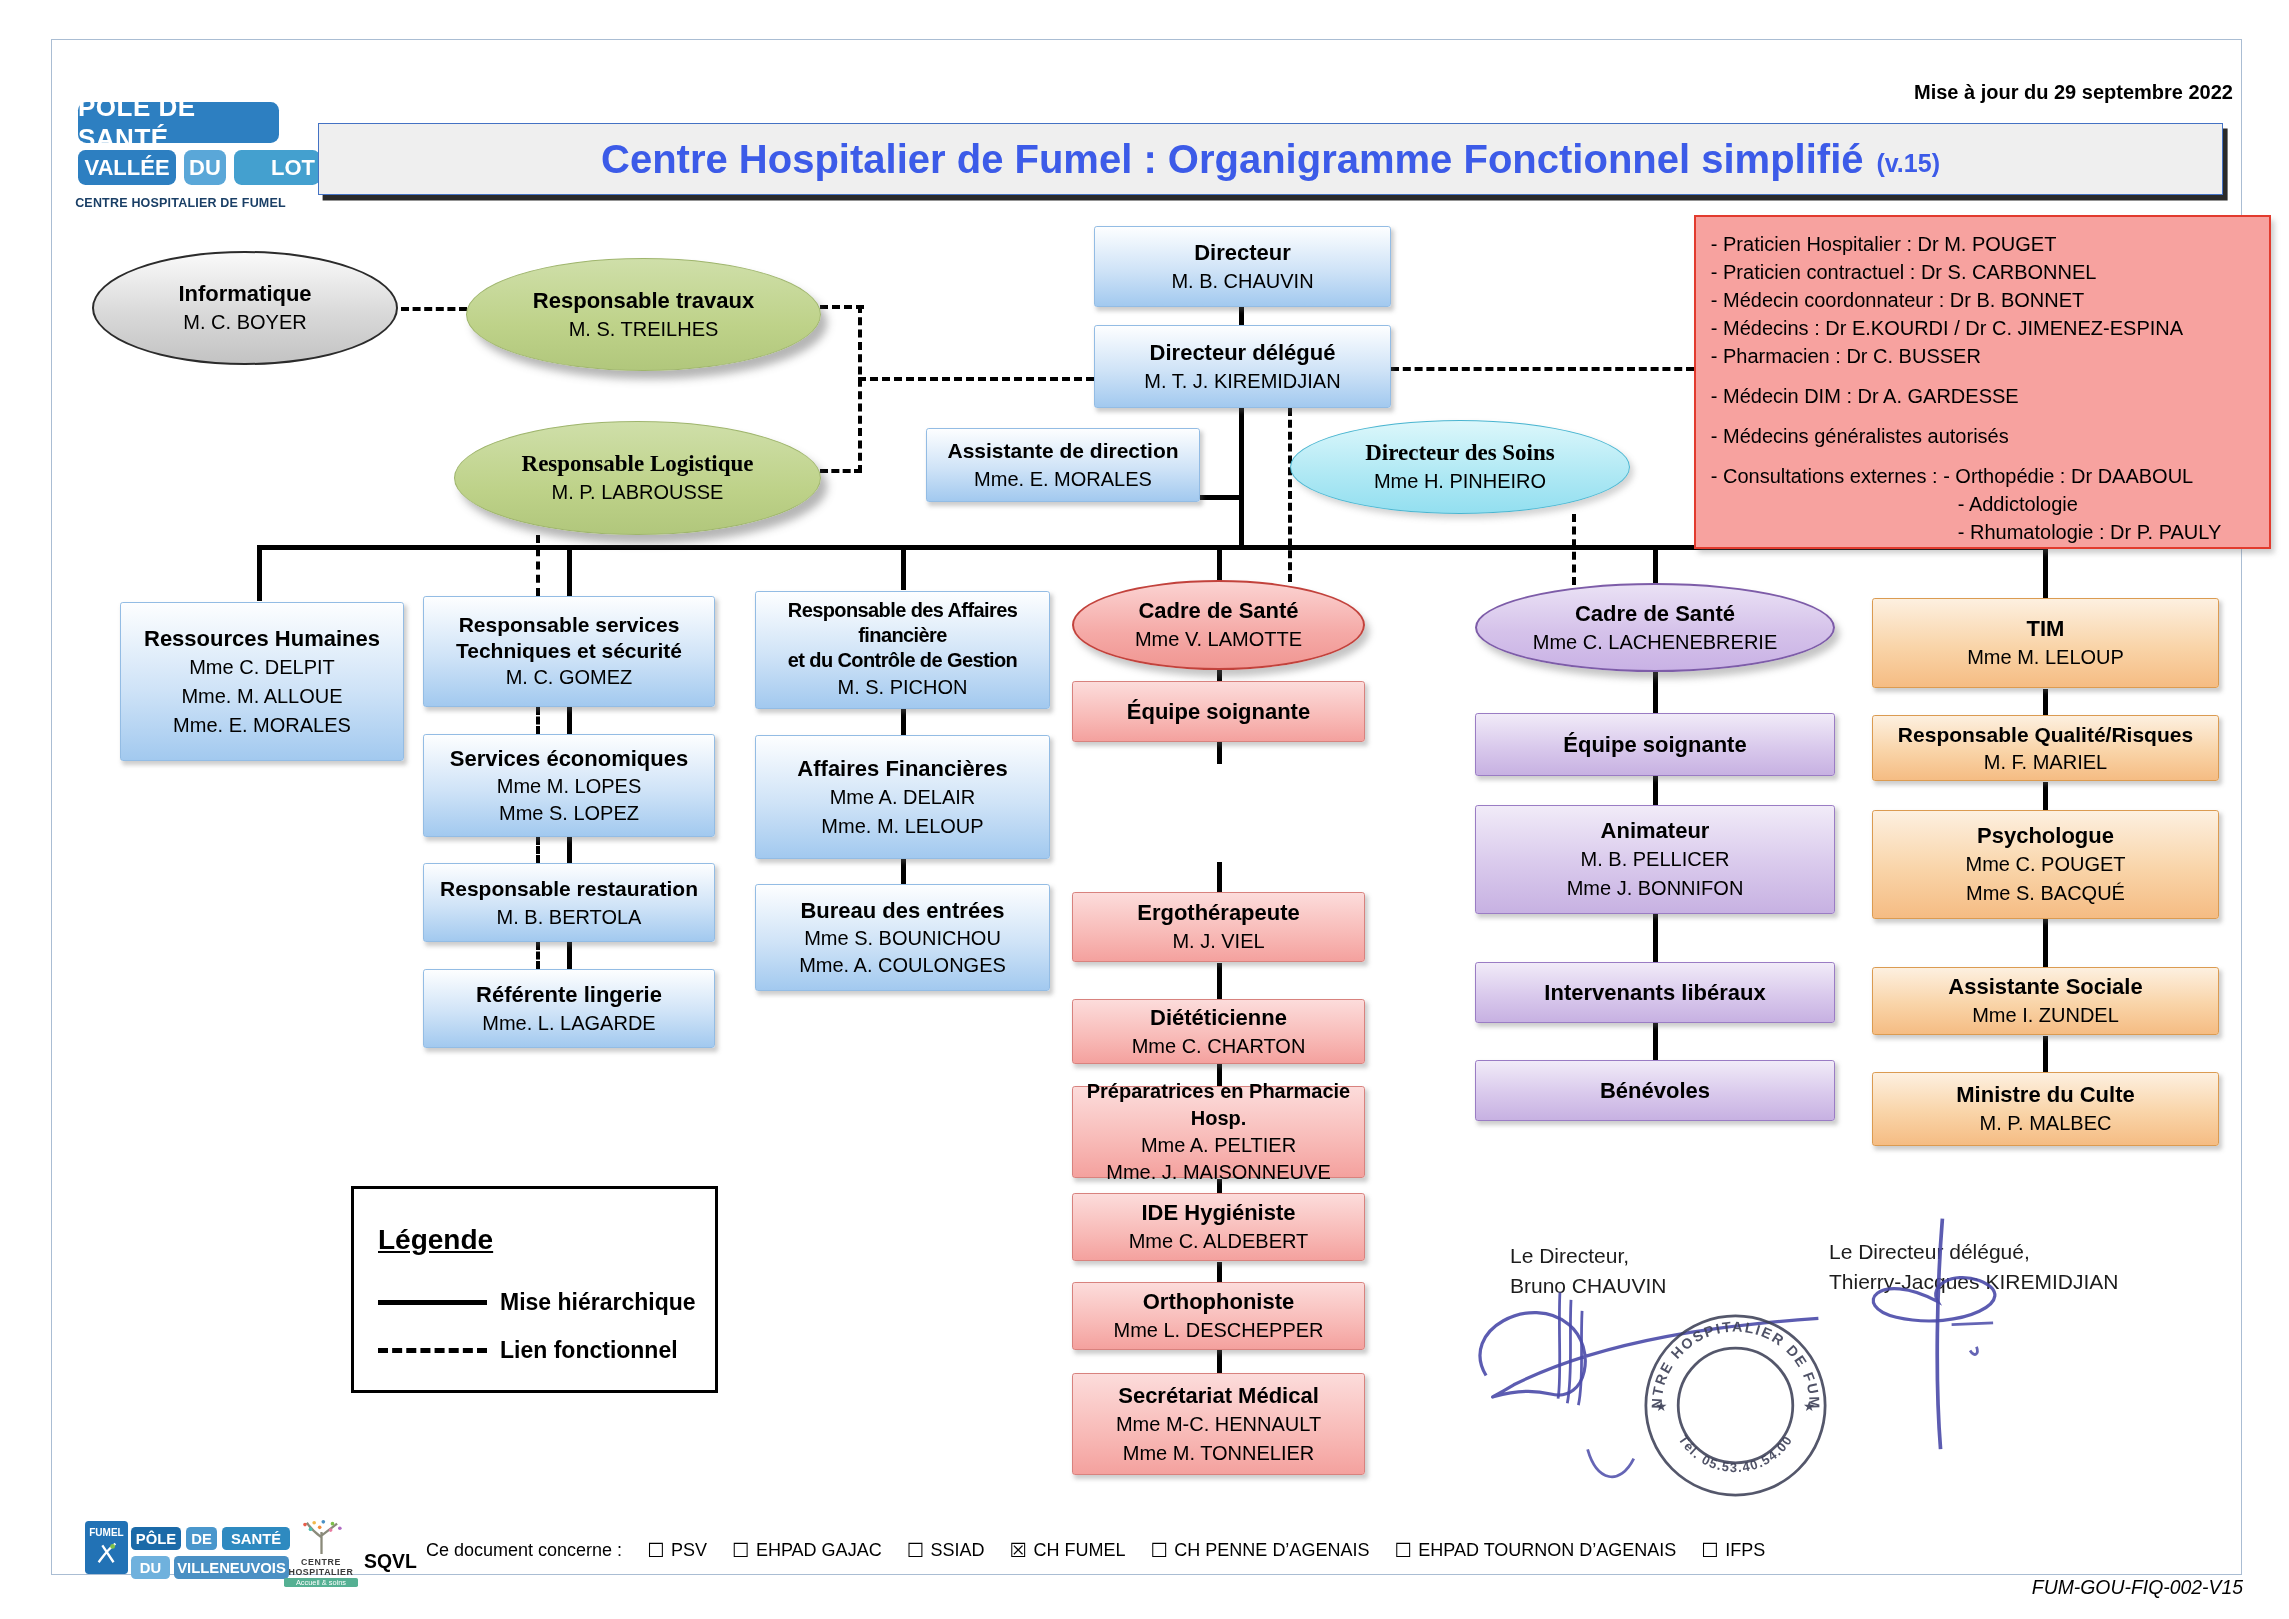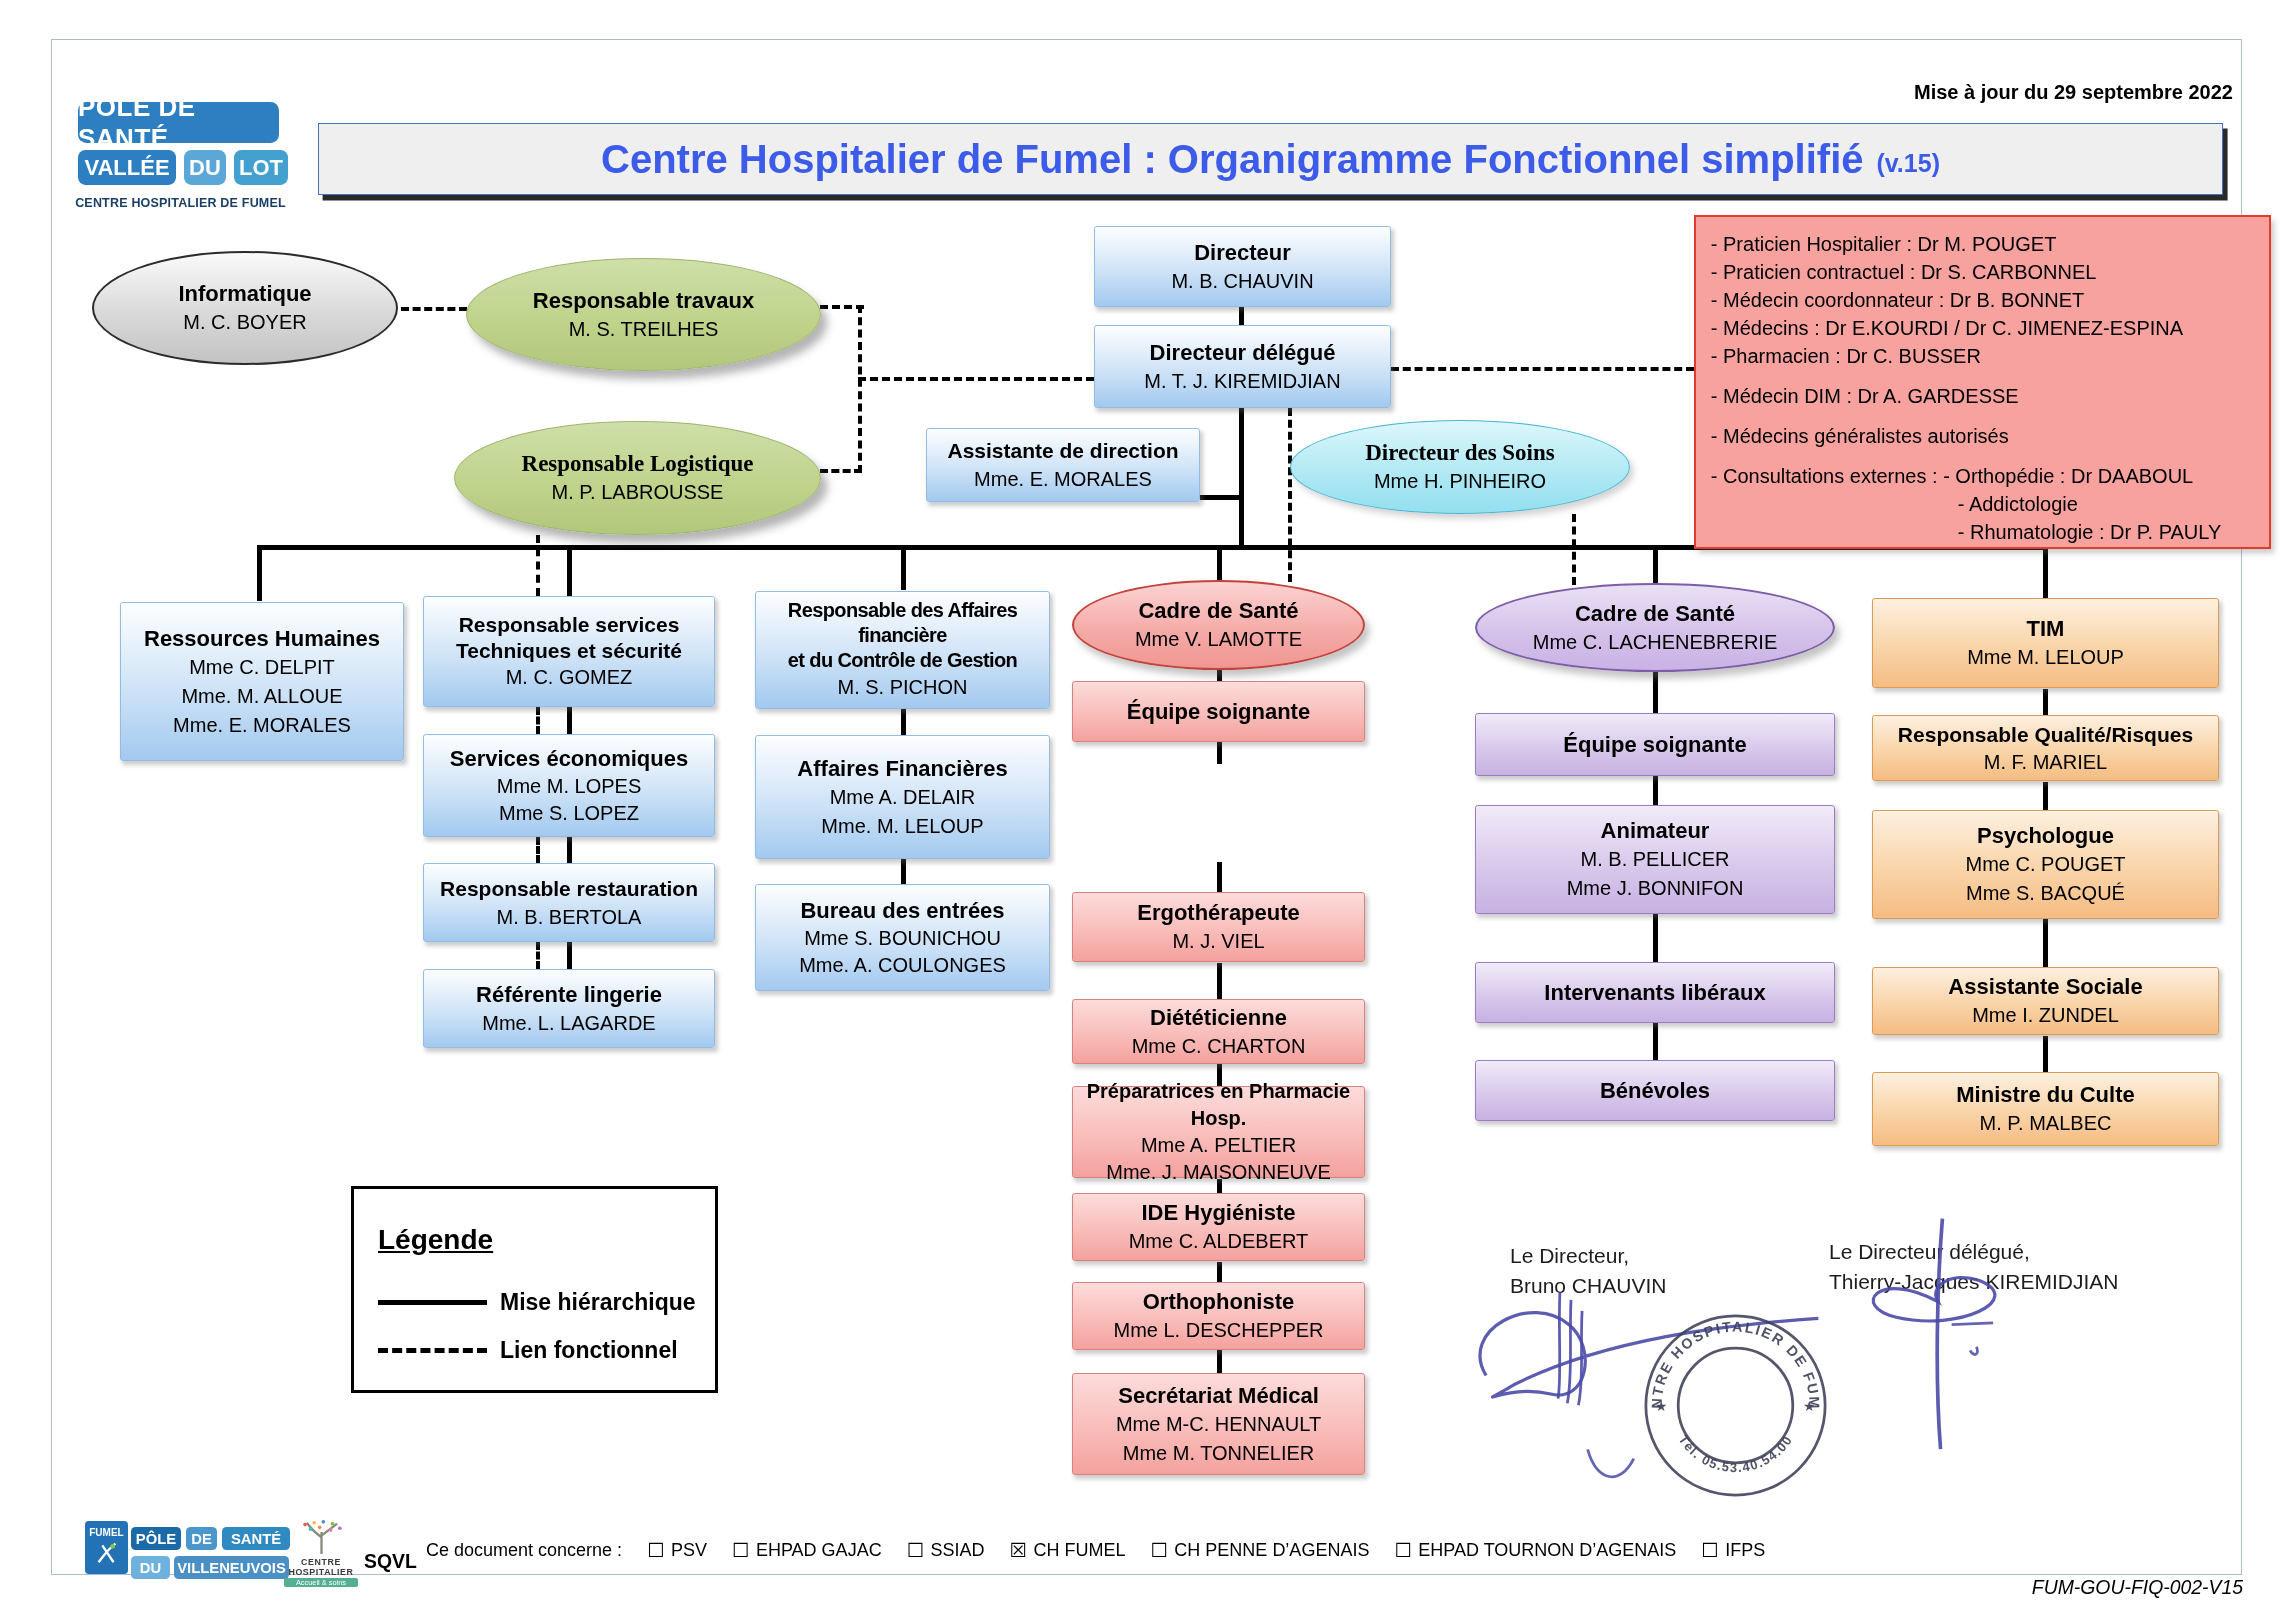--- a/index.html
+++ b/index.html
@@ -93,21 +93,21 @@
 </style>
 </head>
 <body>
 
 <div class="page">
   <div class="sheet"></div>
 
   <div class="logo-row1">PÔLE DE SANTÉ</div>
   <div class="logo-chip" style="left:78px;top:150px;width:98px;background:#2d7fc1;">VALLÉE</div>
   <div class="logo-chip" style="left:184px;top:150px;width:42px;background:#5aa7d8;">DU</div>
-  <div class="logo-chip" style="left:234px;top:150px;width:54px;background:#44a0cf;">LOT</div>
+  <div class="logo-chip" style="left:234px;top:150px;width:54px;background:#44a0cf;padding-left:32px;">LOT</div>
   <div class="logo-caption">CENTRE HOSPITALIER DE FUMEL</div>
 
   <div class="update">Mise à jour du 29 septembre 2022</div>
 
   <div class="titlebar">
     <span class="title-main">Centre Hospitalier de Fumel : Organigramme Fonctionnel simplifié</span>
     <span class="title-ver">(v.15)</span>
   </div>
 
   <div class="ln" style="left:1239px;top:307px;width:4.6px;height:17.5px;"></div>

